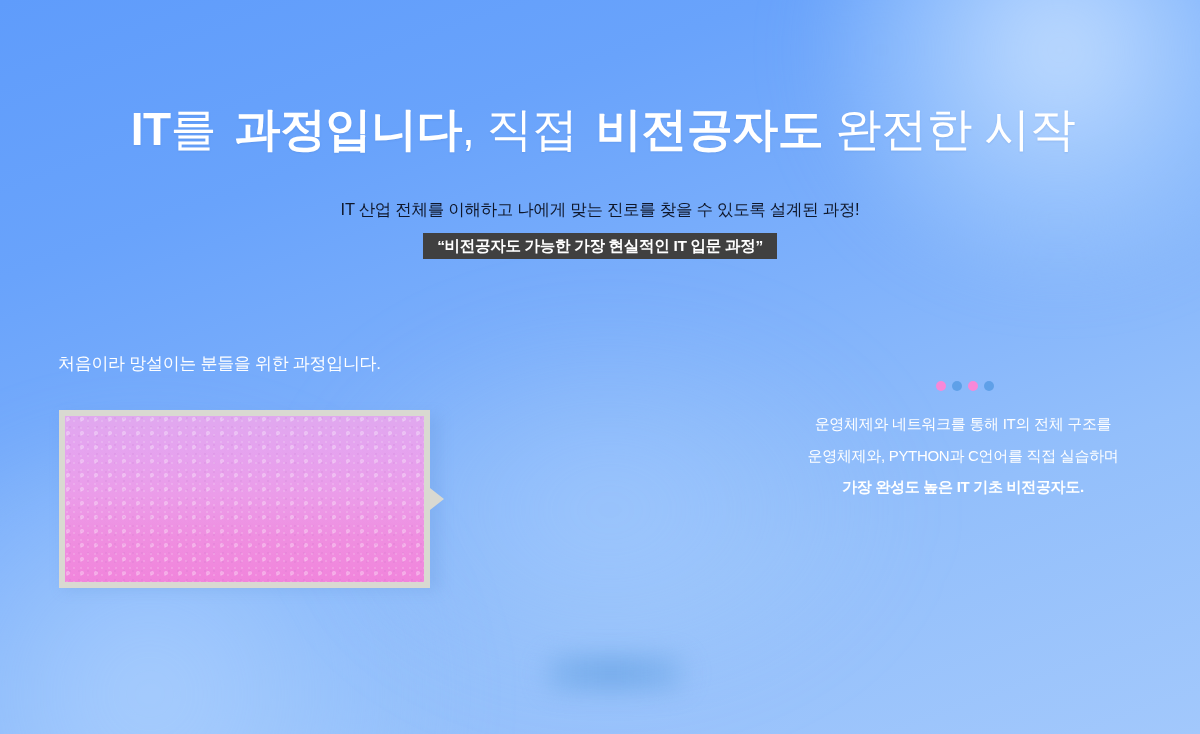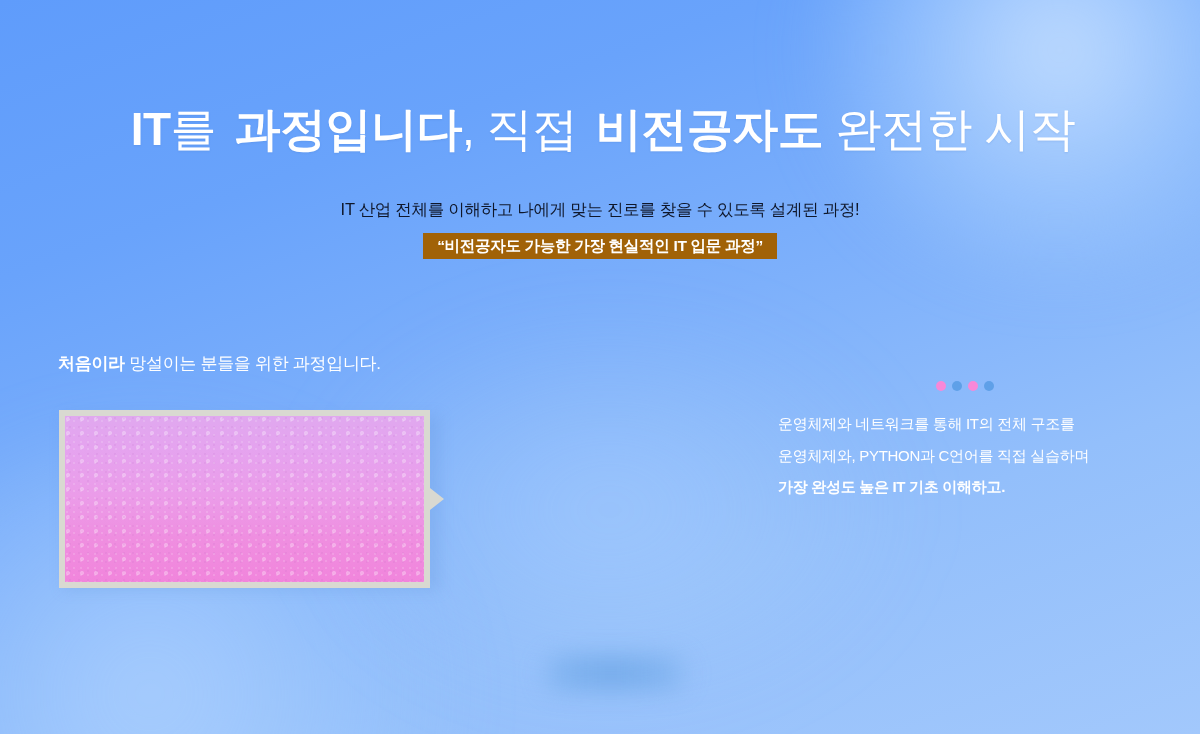--- a/index.html
+++ b/index.html
@@ -102,42 +102,42 @@
     white-space:nowrap;
   }
 
   .badge-row{
     position:absolute;
     left:0; right:0; top:233px;
     text-align:center;
   }
   .badge{
     display:inline-block;
-    background:#a16207;
+    background:#404040;
     color:#ffffff;
     font-size:15.5px;
     line-height:26px;
     font-weight:700;
     letter-spacing:-0.3px;
     padding:0 14px;
     height:26px;
     white-space:nowrap;
   }
 
   .left-heading{
     position:absolute;
     left:58px; top:351px;
     color:#ffffff;
     font-size:17px;
     line-height:26px;
     font-weight:400;
     letter-spacing:-0.3px;
     white-space:nowrap;
   }
-  .left-heading .b{ font-weight:700; }
+  .left-heading .b{ font-weight:400; }
 
   
   .bubble-wrap{
     position:absolute;
     left:59px; top:410px;
     width:385px; height:178px;
   }
   .bubble-shadow{
     position:absolute;
     left:4px; top:6px;
@@ -204,20 +204,21 @@
 
   
   .right-para{
     position:absolute;
     left:778px; top:408px;
     width:370px;
     color:#ffffff;
     font-size:15px;
     line-height:31.5px;
     letter-spacing:-0.3px;
+    text-align:center;
   }
   .right-para .pl{ font-weight:400; display:block; white-space:nowrap; }
   .right-para .pb{ font-weight:700; display:block; white-space:nowrap; }
 </style>
 </head>
 <body>
 
 <div class="bg-base"></div>
 <div class="bg-glow-tr"></div>
 <div class="bg-glow-bl"></div>
@@ -248,16 +249,16 @@
   <div class="dots">
     <span class="dot pink"></span>
     <span class="dot blue"></span>
     <span class="dot pink"></span>
     <span class="dot blue"></span>
   </div>
 
   <div class="right-para">
     <span class="pl">운영체제와 네트워크를 통해 IT의 전체 구조를</span>
     <span class="pl">운영체제와, PYTHON과 C언어를 직접 실습하며</span>
-    <span class="pb">가장 완성도 높은 IT 기초 이해하고.</span>
+    <span class="pb">가장 완성도 높은 IT 기초 비전공자도.</span>
   </div>
 
 </div>
 
 </body></html>

